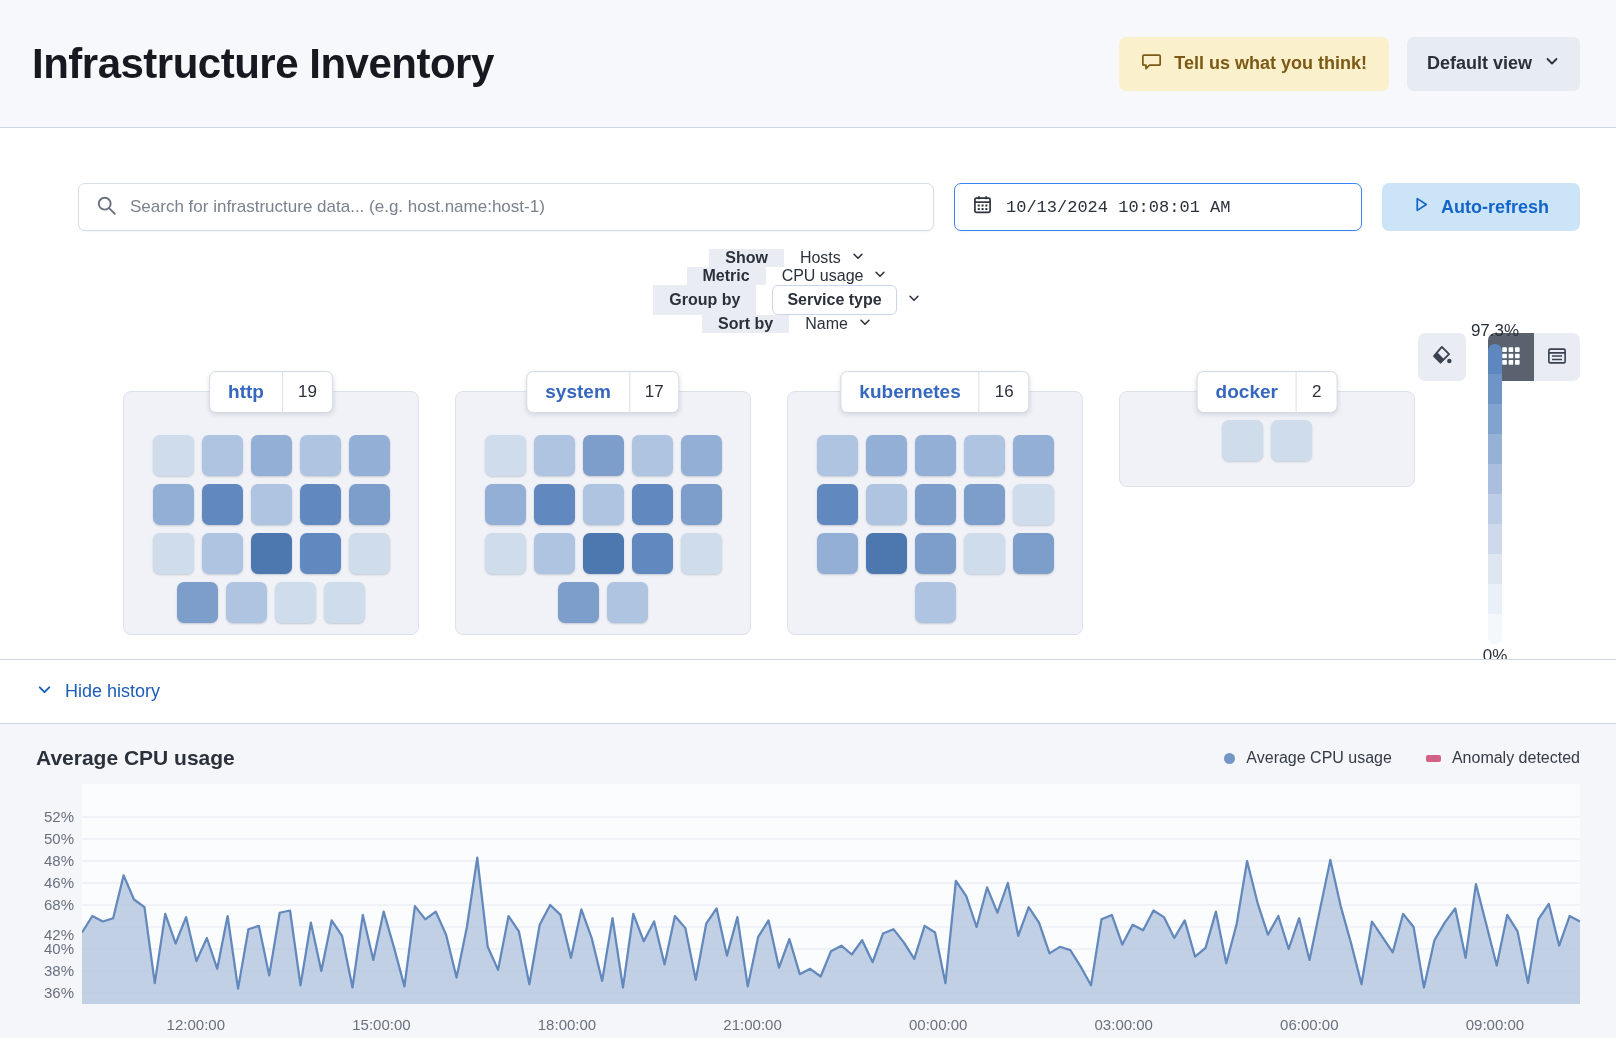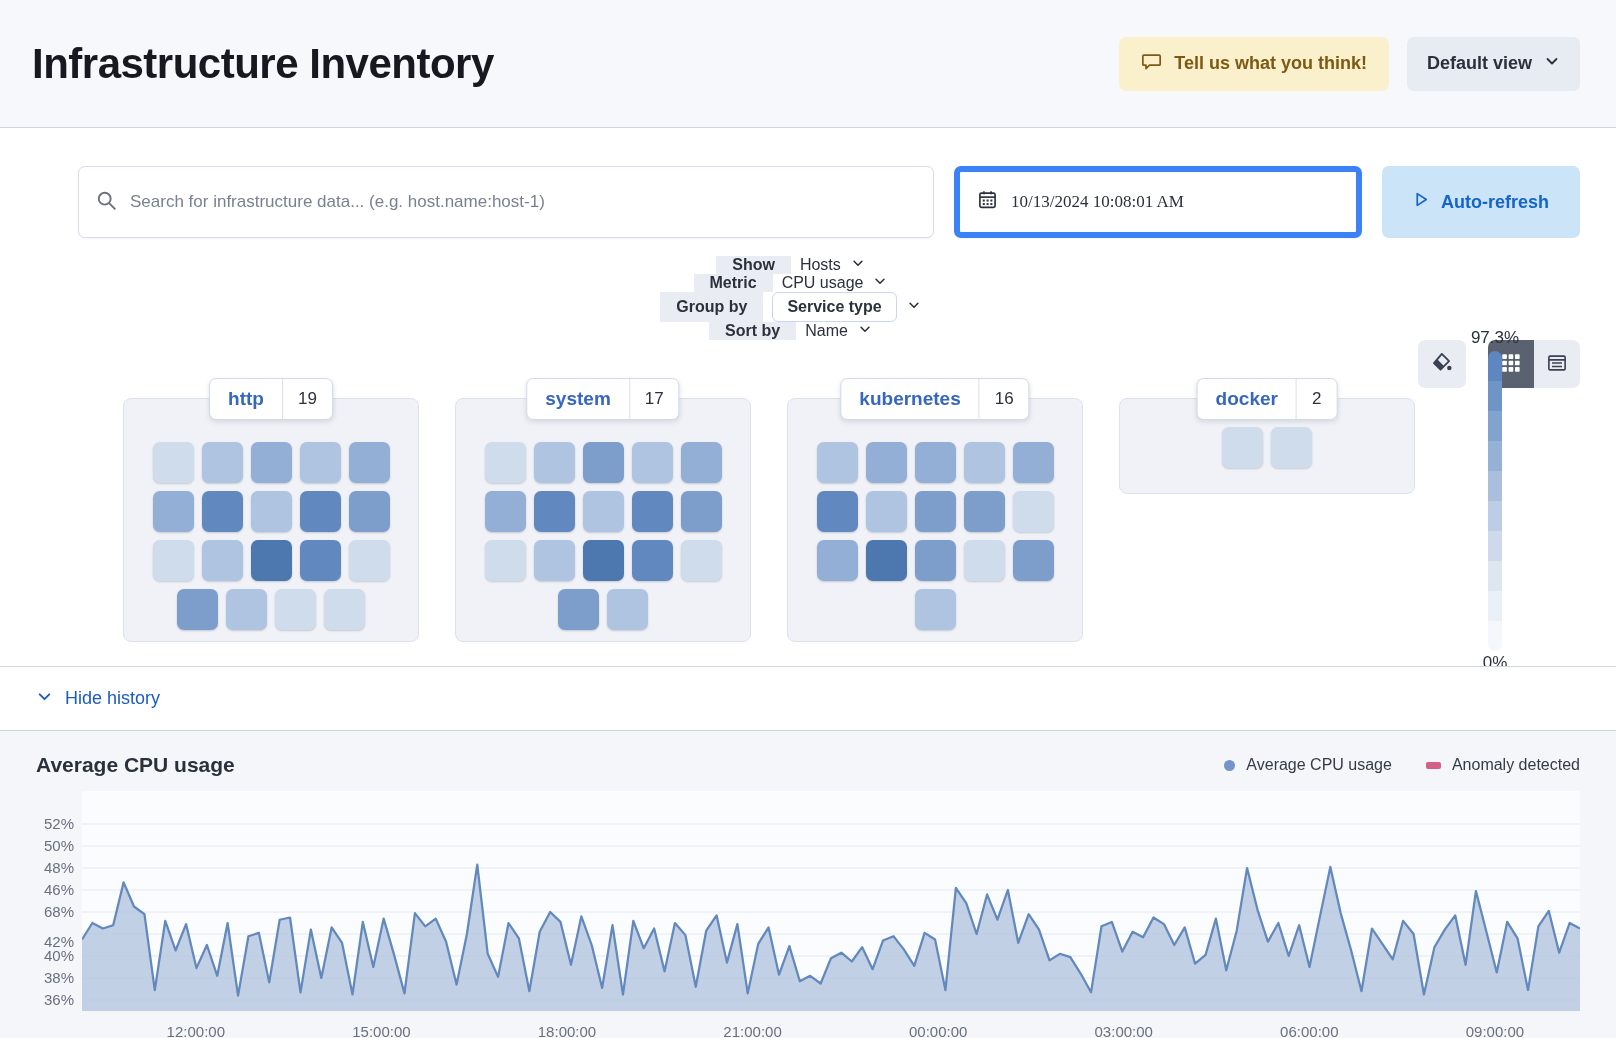--- a/index.html
+++ b/index.html
@@ -14,38 +14,38 @@
   .feedback-btn { display: flex; align-items: center; gap: 12px; height: 54px; padding: 0 22px;
     background: #FBF0CC; border: none; border-radius: 7px; color: #7C5914; font-size: 18px;
     font-weight: 600; font-family: inherit; cursor: pointer; }
   .view-btn { display: flex; align-items: center; gap: 12px; height: 54px; padding: 0 20px;
     background: #E7EBF2; border: none; border-radius: 7px; color: #2B313B; font-size: 18px;
     font-weight: 600; font-family: inherit; cursor: pointer; justify-content: space-between; }
 
   .content { padding: 0 36px; }
 
   
-  .search-row { display: flex; gap: 20px; margin-top: 38px; height: 72px; padding-left: 42px; }
+  .search-row { display: flex; gap: 20px; margin-top: 55px; height: 48px; padding-left: 42px; }
   .search-box { flex: 1; display: flex; align-items: center; gap: 14px; background: #fff;
     border: 1px solid #D6DDE8; border-radius: 7px; padding: 0 18px; box-shadow: 0 1px 2px rgba(60,70,90,.06); }
   .search-box input { border: none; outline: none; flex: 1; font-size: 17px; font-family: inherit; color: #353B46; background: transparent; }
   .search-box input::placeholder { color: #7A828E; }
   .date-box { width: 408px; display: flex; align-items: center; gap: 14px; background: #fff;
-    border: 6px solid #3b82f6; border-radius: 7px; padding: 0 18px; font-size: 17px; font-weight: 500;
-    color: #2B313B; font-family: Liberation Serif, serif; cursor: pointer; box-shadow: 0 1px 2px rgba(60,70,90,.06); }
+    border: 1px solid #3b82f6; border-radius: 7px; padding: 0 18px; font-size: 17px; font-weight: 500;
+    color: #2B313B; font-family: Liberation Mono, monospace; cursor: pointer; box-shadow: 0 1px 2px rgba(60,70,90,.06); }
   .refresh-btn { width: 198px; display: flex; align-items: center; justify-content: center; gap: 11px;
     background: #CCE4F7; border: none; border-radius: 7px; color: #1565C8; font-size: 18px; font-weight: 600;
     font-family: inherit; cursor: pointer; }
 
   
   .controls-row { display: flex; align-items: center; margin-top: 18px; height: 50px; flex-direction: column; }
   .ctrl { display: flex; align-items: stretch; margin-right: 26px; }
   .ctrl-label { display: flex; align-items: center; padding: 0 16px; background: #E9EDF3;
     font-size: 16px; font-weight: 700; color: #2B313B; }
-  .ctrl-value { display: flex; align-items: center; gap: 10px; padding: 0 9px; font-size: 16px;
+  .ctrl-value { display: flex; align-items: center; gap: 10px; padding: 0 16px; font-size: 16px;
     color: #2B313B; background: #fff; cursor: pointer; }
   .ctrl-value .pill { border: 1px solid #C9D6EE; border-radius: 6px; padding: 5px 14px; font-weight: 600; }
   .icon-btns { margin-left: auto; display: flex; align-items: center; gap: 22px; }
   .sq-btn { width: 48px; height: 48px; border: none; border-radius: 7px; background: #E9EDF3;
     display: flex; align-items: center; justify-content: center; cursor: pointer; }
   .toggle-group { display: flex; border-radius: 7px; overflow: hidden; }
   .toggle-seg { width: 46px; height: 48px; border: none; display: flex; align-items: center;
     justify-content: center; cursor: pointer; background: #E9EDF3; }
   .toggle-seg.selected { background: #5A6270; }
 

